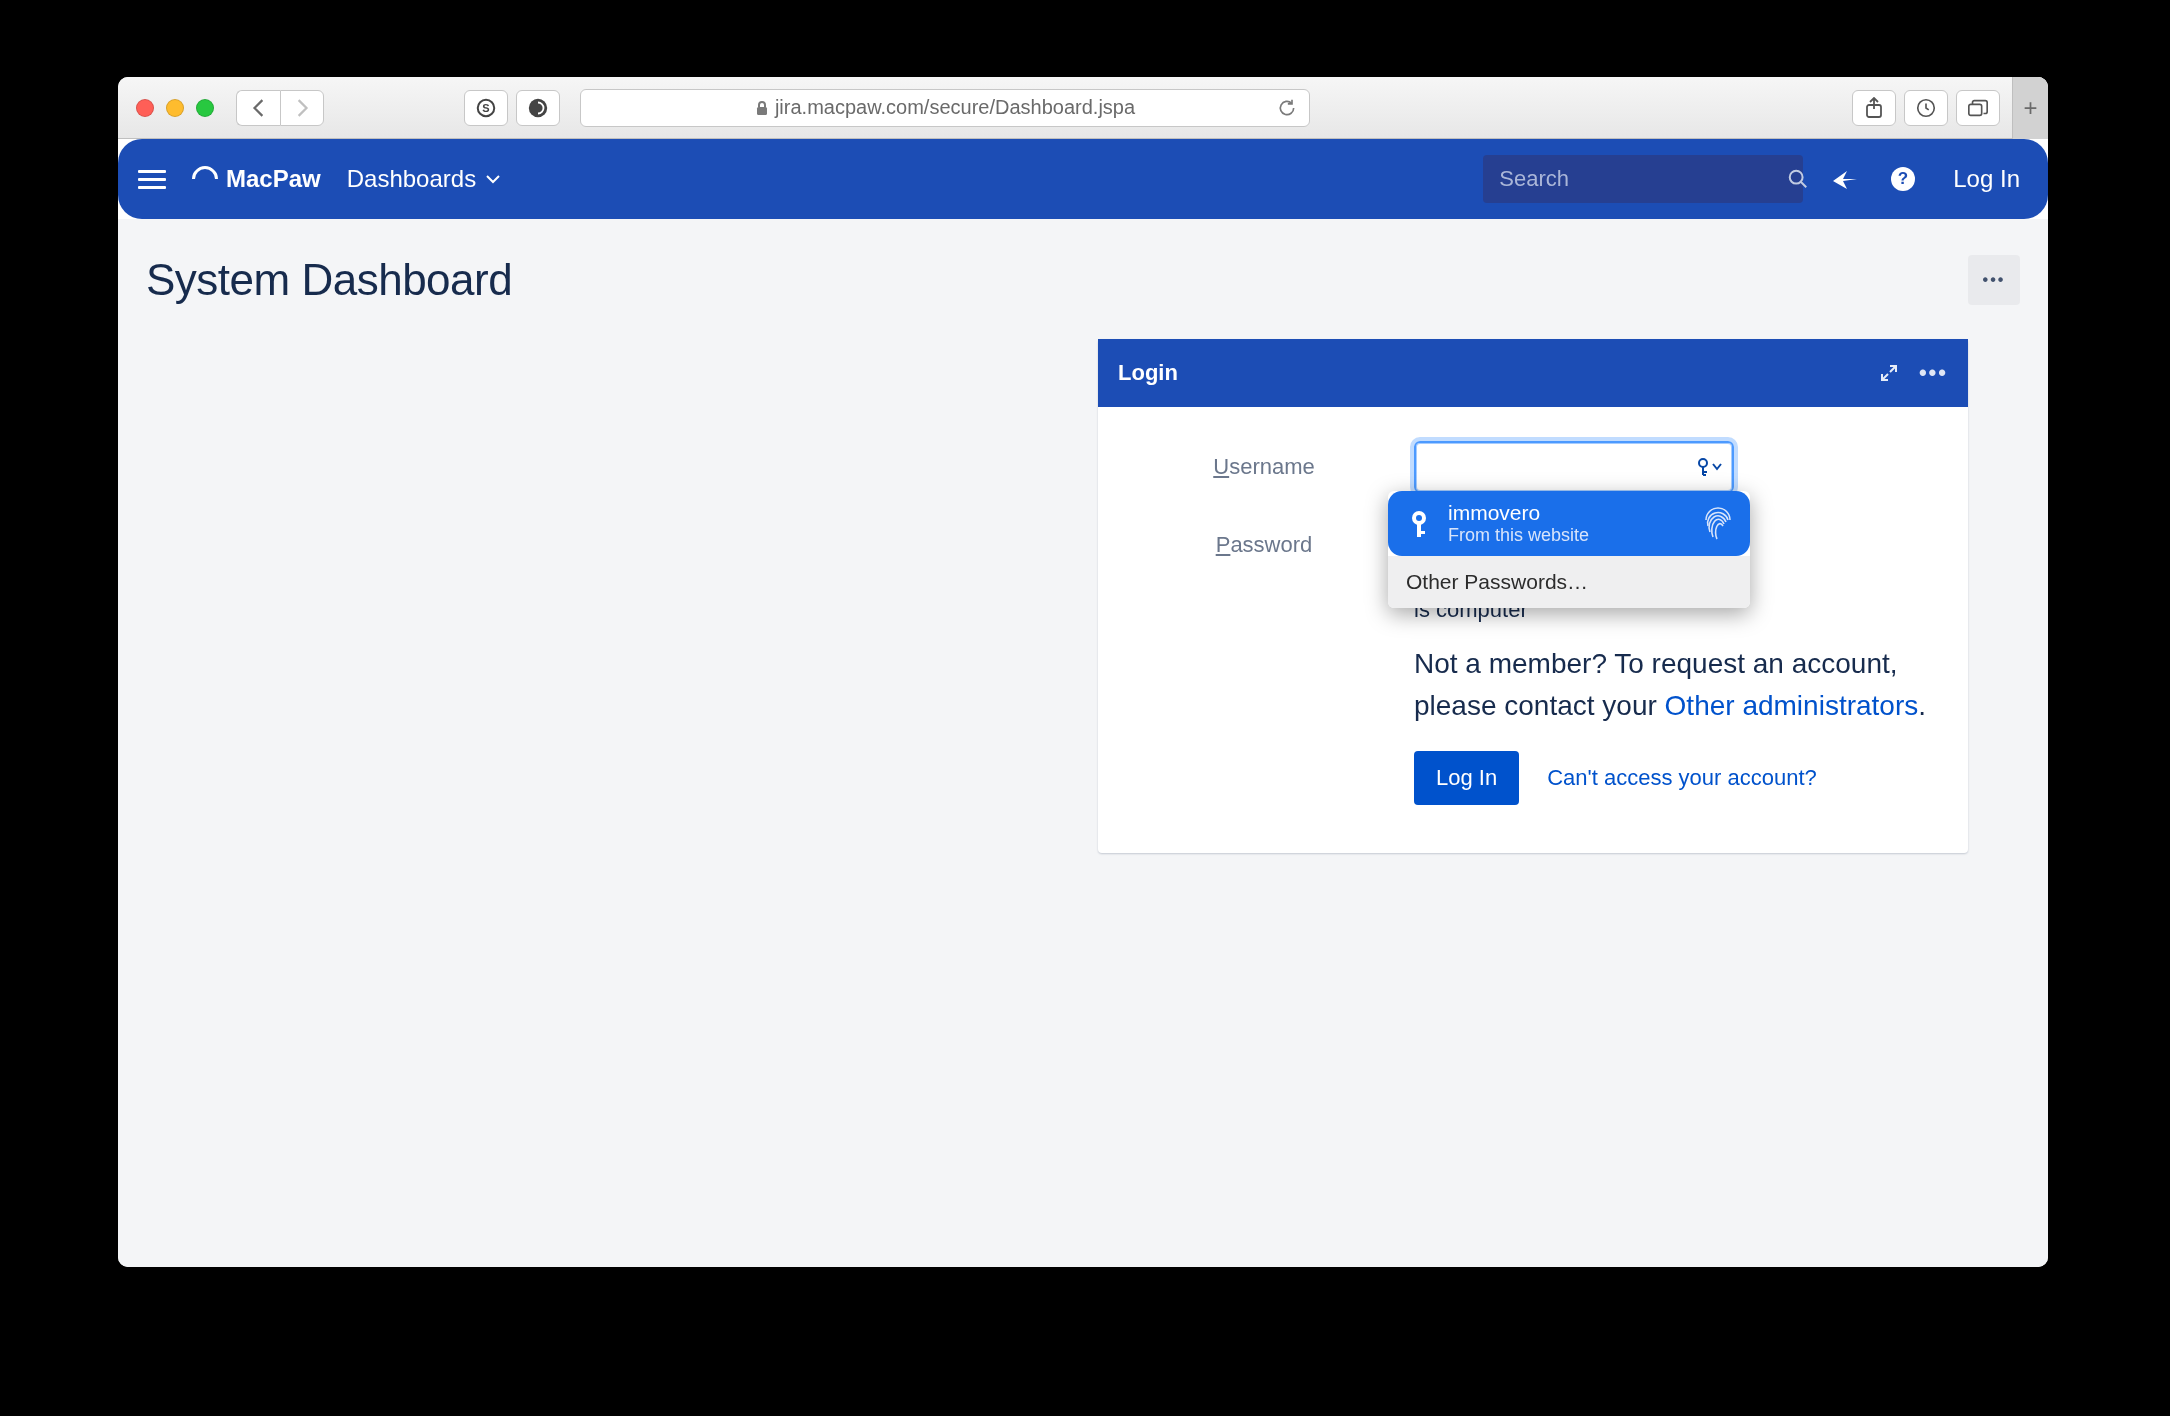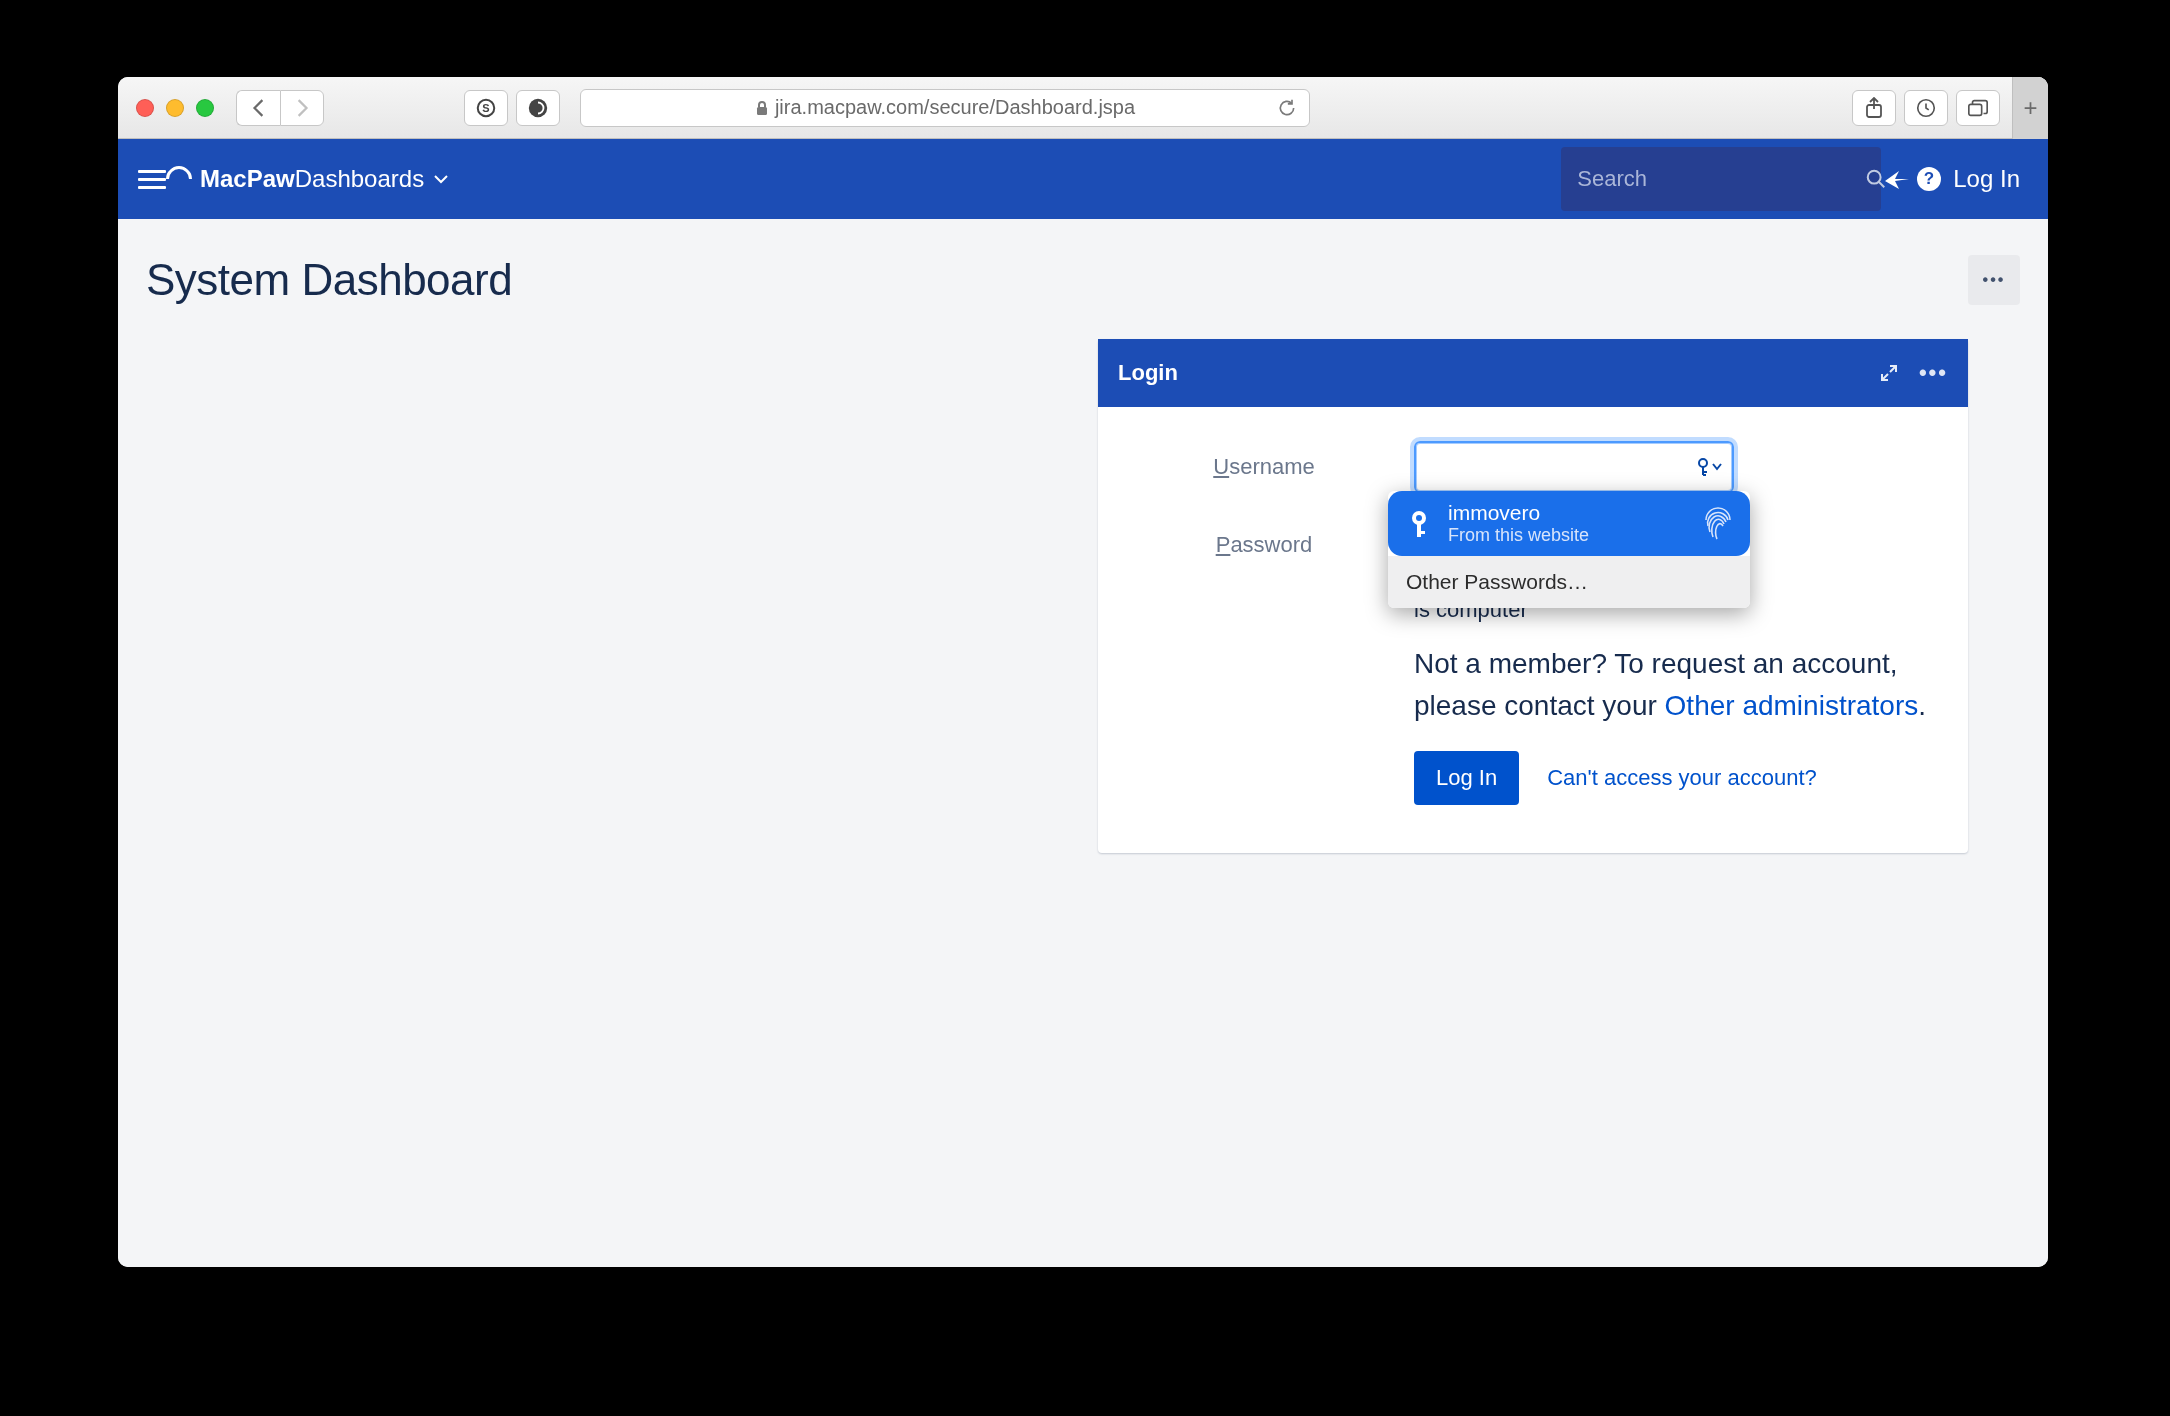--- a/index.html
+++ b/index.html
@@ -58,29 +58,29 @@
   .url-bar .lock-icon { font-size: 16px; margin-right: 6px; color:#7a7a7a;}
   .url-bar .reload-icon { position: absolute; right: 12px; color:#7a7a7a; font-size:20px;}
   .right-tools { margin-left: auto; display:flex; gap:8px; align-items:center;}
   .plus-tab { width:36px; height:62px; background:#d2d2d2; border-left:1px solid #bfbfbf;
     display:flex;align-items:center;justify-content:center;color:#6a6a6a;font-size:24px;font-weight:300;
     margin:-10px -10px -10px 4px;}
   
   .jira-nav {
     height: 80px;
     background: #1c4db5;
-    display: flex; align-items: center; padding: 0 20px; color:#fff;
+    display: flex; align-items: center; padding: 0 20px; gap: 26px; color:#fff;border-radius:24px;
   }
   .hamburger { width:28px; display:flex;flex-direction:column;gap:5px;}
   .hamburger span{height:3px;background:#fff;border-radius:1px;}
   .logo-wrap { display:flex; align-items:center; gap:8px; color:#fff; font-weight:600; font-size:24px;}
   .logo-mark { width:26px;height:26px;border:3px solid #fff;border-radius:50%;border-left-color:transparent;border-bottom-color:transparent;transform:rotate(-45deg);}
   .nav-link { display:flex; align-items:center; gap:10px; font-size:24px; color:#fff;}
   .nav-link .chev-down{font-size:14px;}
-  .search-wrap { margin-left:auto; width:320px; height:64px; background:#263f91;
+  .search-wrap { margin-left:auto; width:320px; height:48px; background:#263f91;
     display:flex;align-items:center;padding:16px 16px;border-radius:4px;}
   .search-wrap input{background:transparent;border:none;outline:none;color:#c1cbe2;font-size:22px;flex:1;}
   .search-wrap input::placeholder{color:#aab6d8;}
   .search-wrap .mag{color:#c1cbe2;font-size:22px;}
   .nav-icon { width:32px; color:#fff; display:flex;align-items:center;justify-content:center;}
   .login-link { font-size:24px; color:#fff; margin-left:8px; margin-right:8px;}
   
   .page-body {
     background: #f4f5f7;
     height: calc(100% - 62px - 80px);

